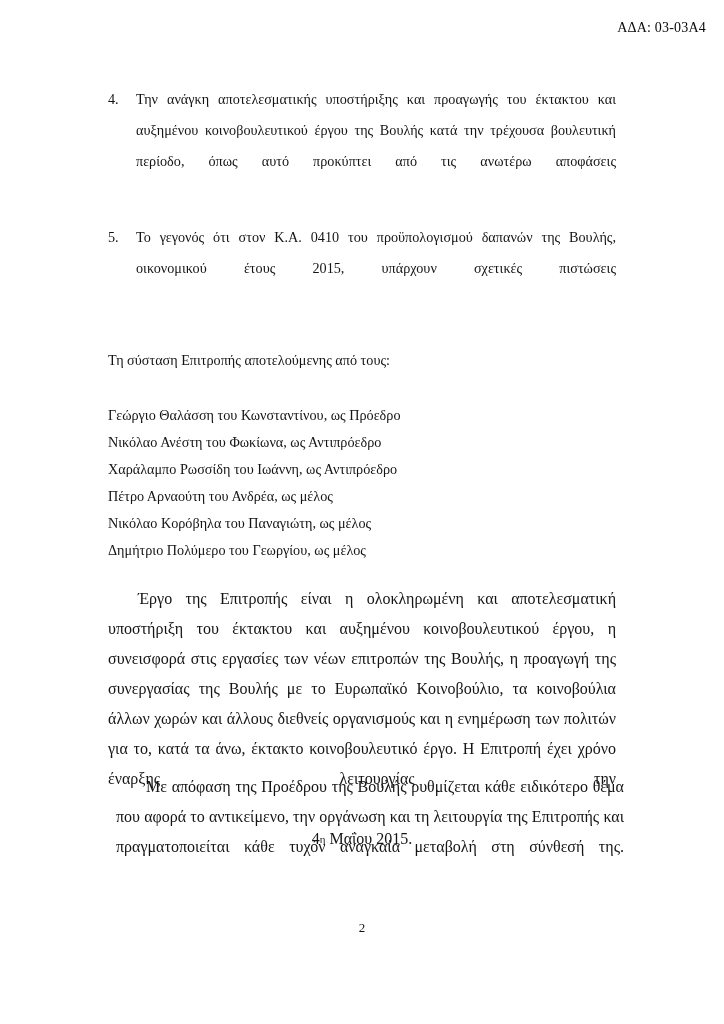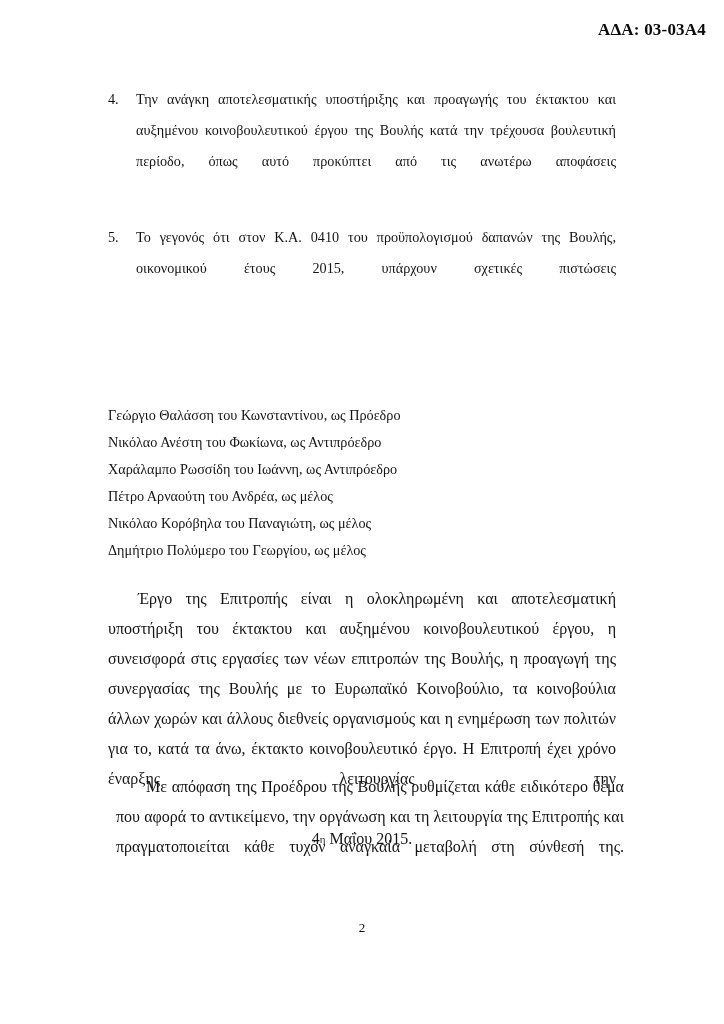--- a/index.html
+++ b/index.html
@@ -21,22 +21,22 @@
     overflow: hidden;
     box-sizing: border-box;
   }
 
   
   .ada-header {
     position: absolute;
     top: 20px;
     right: 18px;
     font-family: "Liberation Serif", "DejaVu Serif", serif;
-    font-weight: bold;
-    font-size: 17px;
+    font-weight: normal;
+    font-size: 14px;
     letter-spacing: 0.2px;
     color: #0a0a0a;
     white-space: nowrap;
   }
 
   
   .content {
     position: absolute;
     left: 108px;
     top: 84px;
@@ -180,20 +180,21 @@
         <span class="marker">4.</span>
         <span class="itext">Την ανάγκη αποτελεσματικής υποστήριξης και προαγωγής του έκτακτου και αυξημένου κοινοβουλευτικού έργου της Βουλής κατά την τρέχουσα βουλευτική περίοδο, όπως αυτό προκύπτει από τις ανωτέρω αποφάσεις</span>
       </li>
       <li class="num-item">
         <span class="marker">5.</span>
         <span class="itext">Το γεγονός ότι στον Κ.Α. 0410 του προϋπολογισμού δαπανών της Βουλής, οικονομικού έτους 2015, υπάρχουν σχετικές πιστώσεις</span>
       </li>
     </ol>
 
 
+    <div class="lead-line">Τη σύσταση Επιτροπής αποτελούμενης από τους:</div>
 
     <ul class="member-list">
       <li>Γεώργιο Θαλάσση του Κωνσταντίνου, ως Πρόεδρο</li>
       <li>Νικόλαο Ανέστη του Φωκίωνα, ως Αντιπρόεδρο</li>
       <li>Χαράλαμπο Ρωσσίδη του Ιωάννη, ως Αντιπρόεδρο</li>
       <li>Πέτρο Αρναούτη του Ανδρέα, ως μέλος</li>
       <li>Νικόλαο Κορόβηλα του Παναγιώτη, ως μέλος</li>
       <li>Δημήτριο Πολύμερο του Γεωργίου, ως μέλος</li>
     </ul>
 

